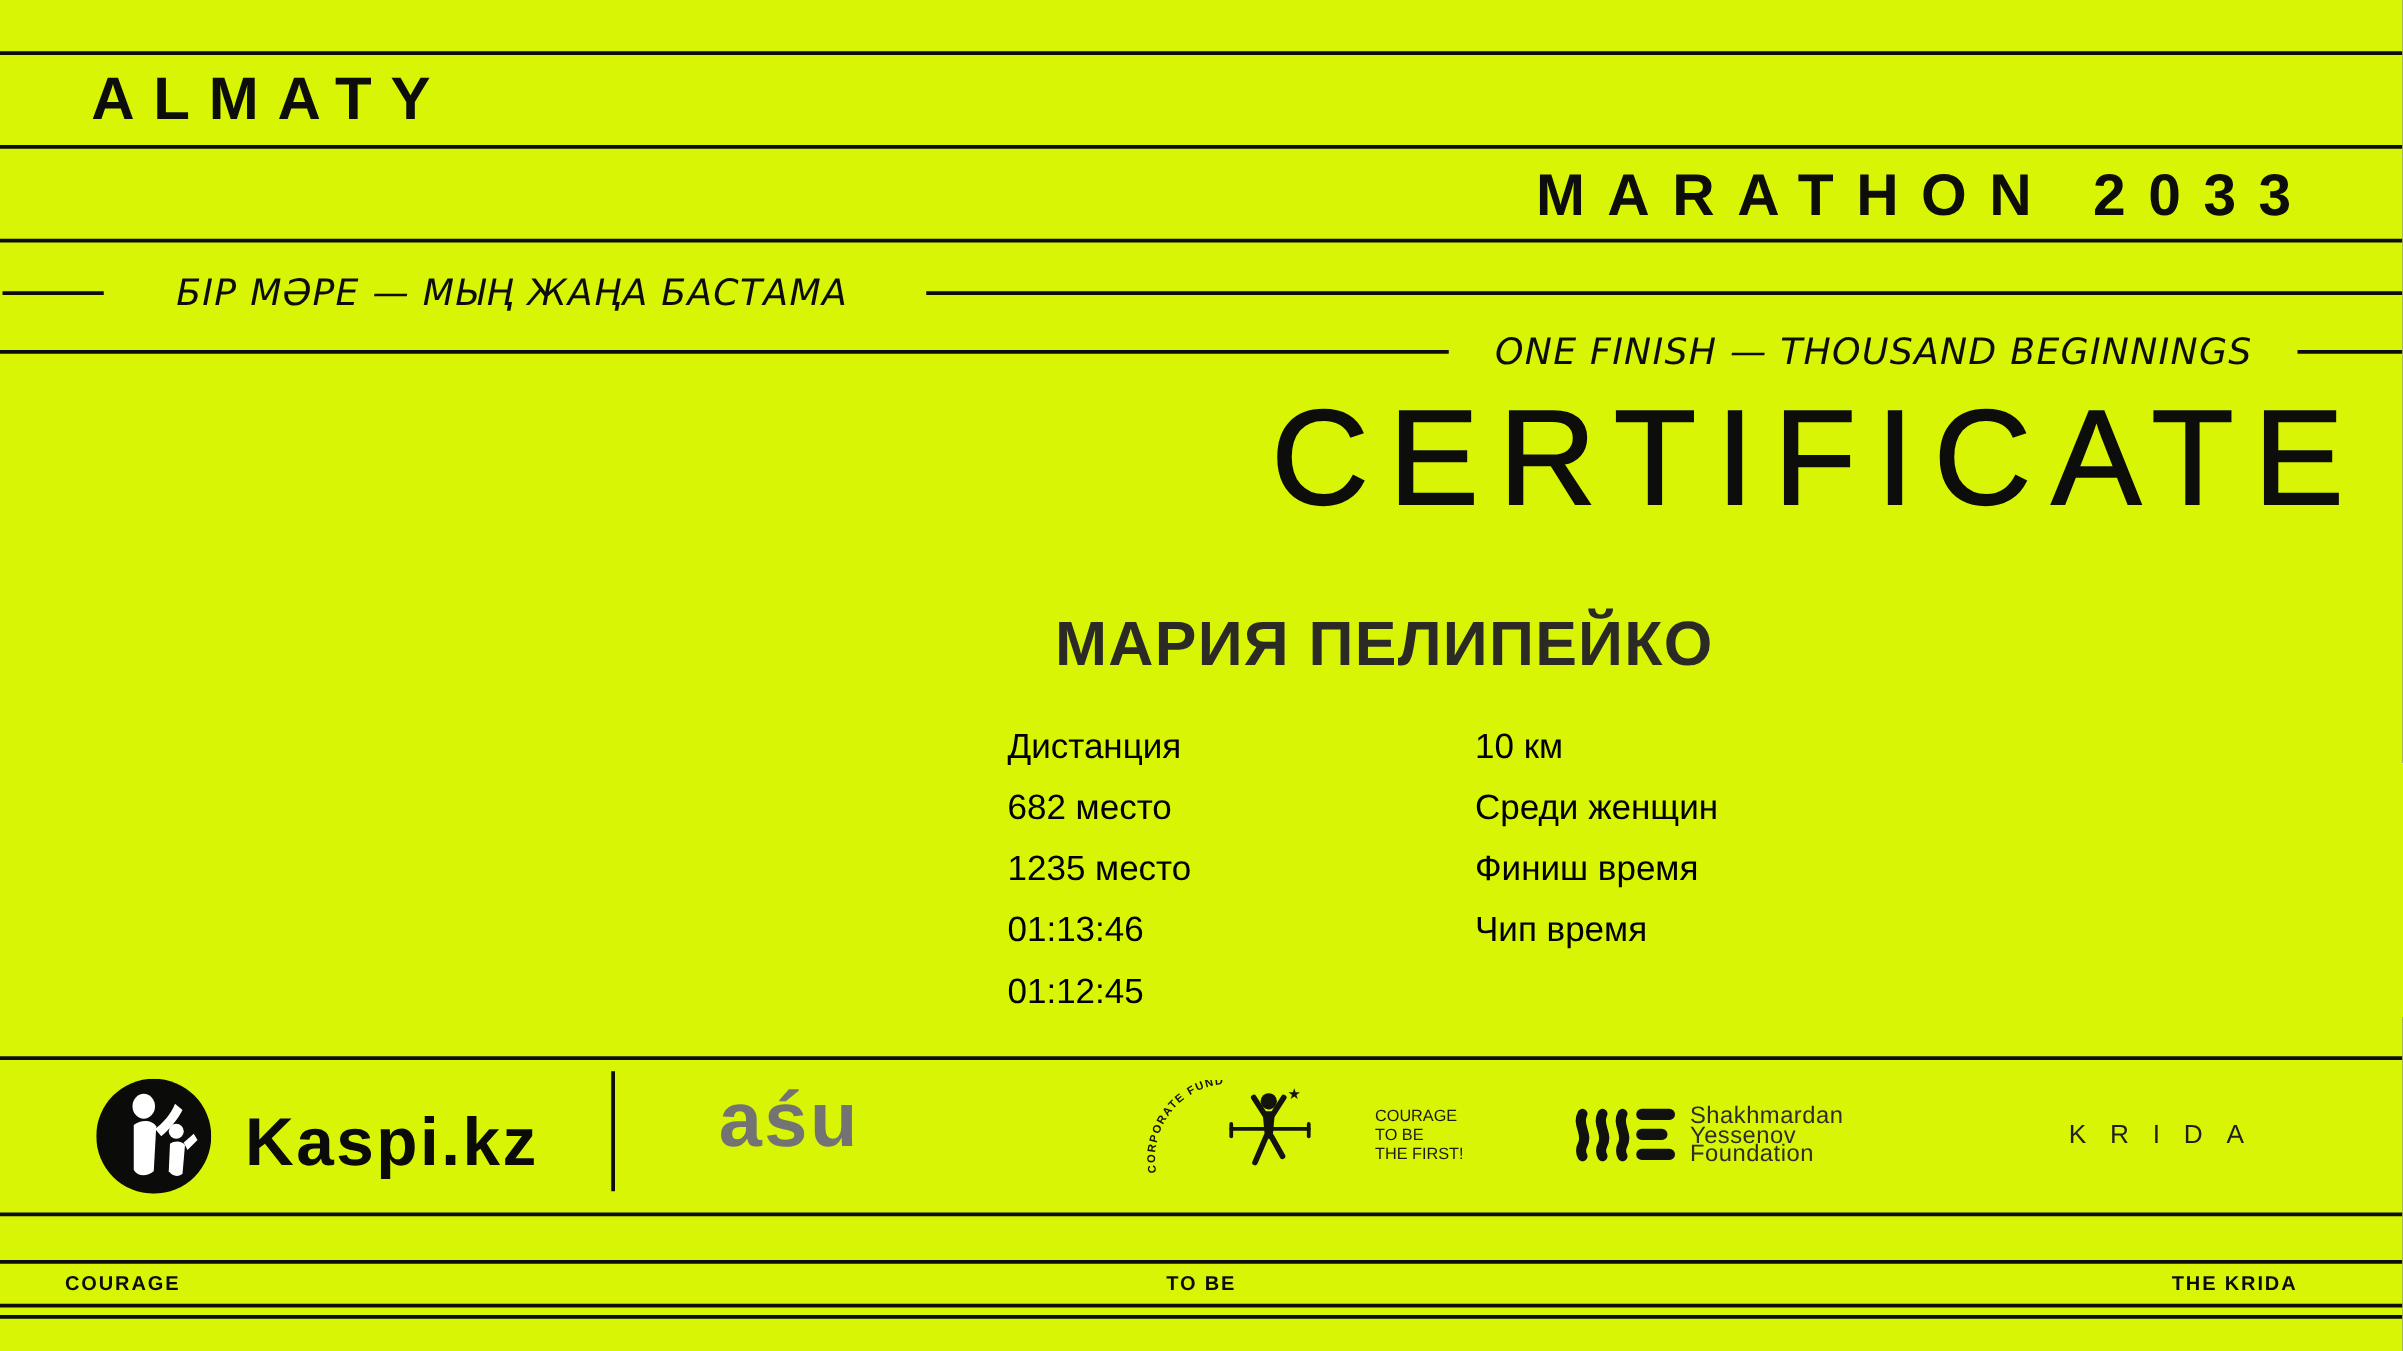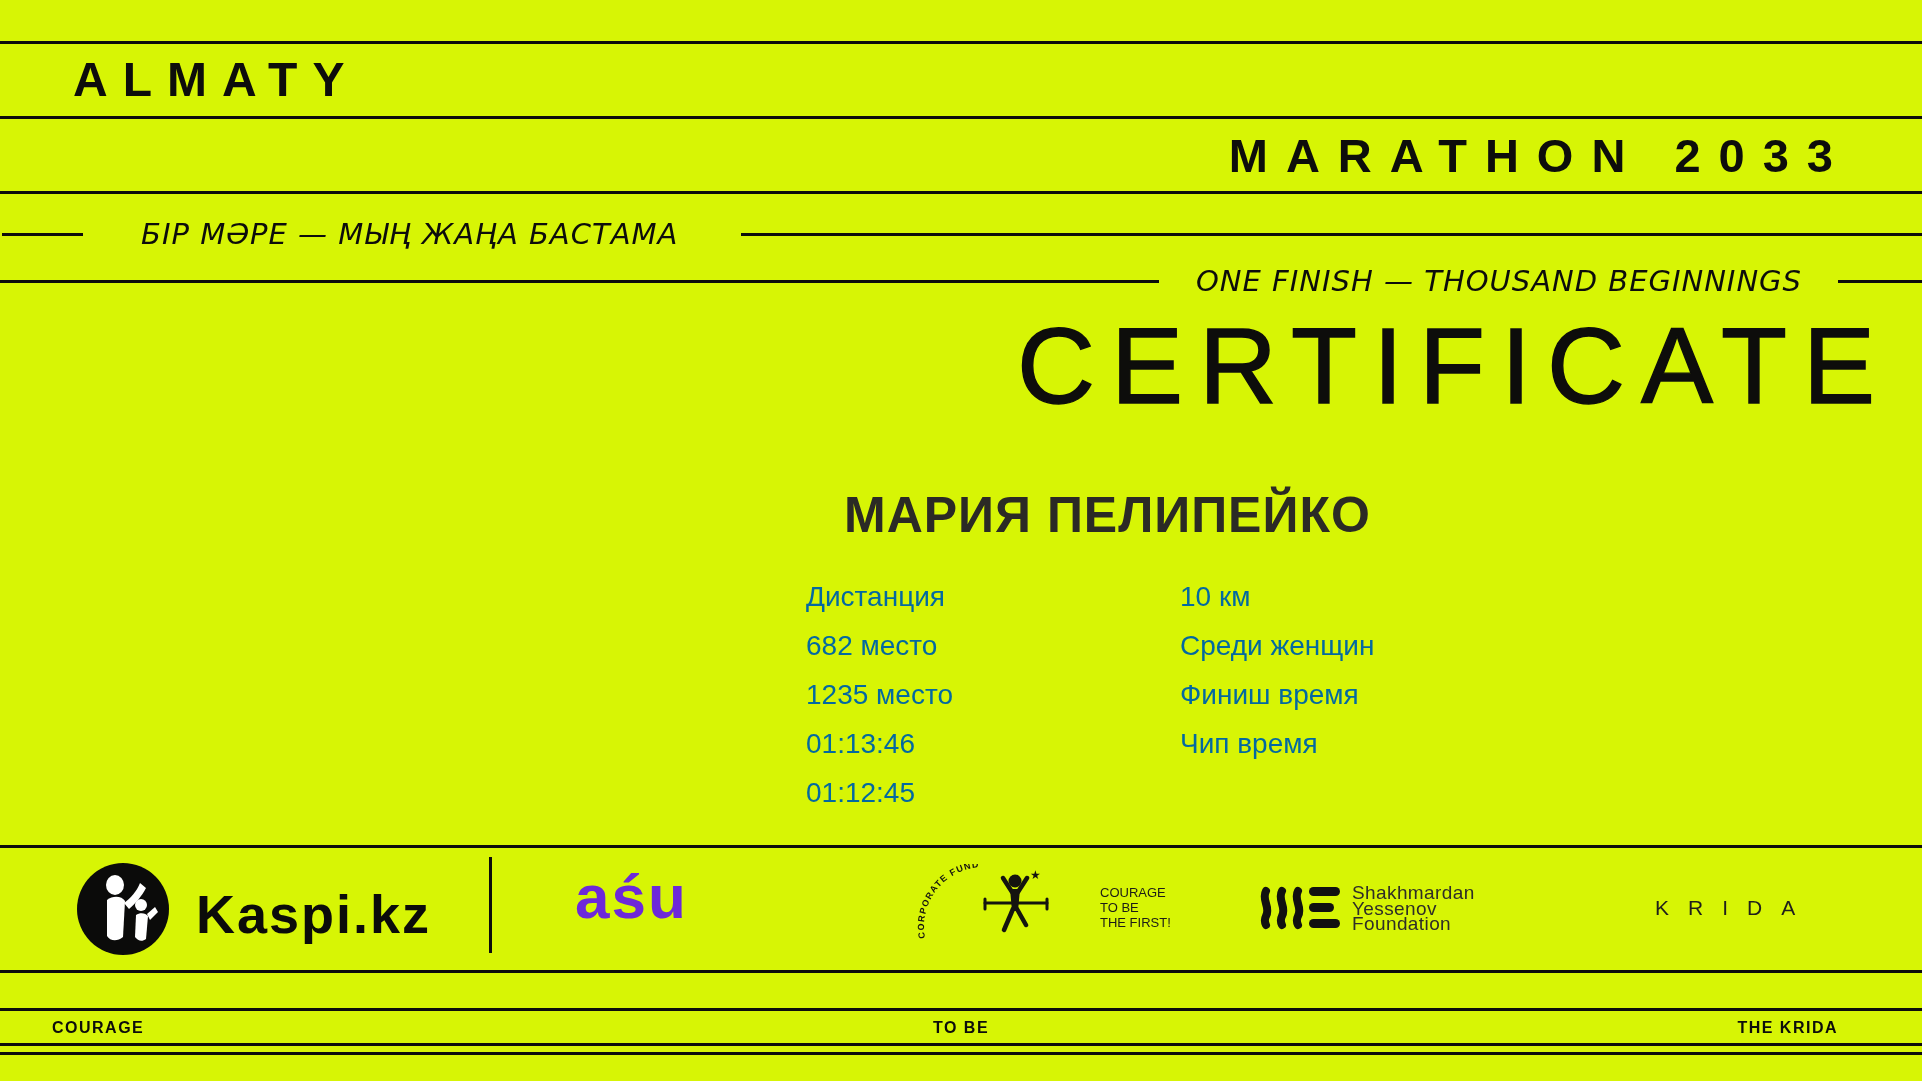--- a/index.html
+++ b/index.html
@@ -51,33 +51,33 @@
   
   .name{
     position:absolute;left:800px;top:486px;
     font-size:50px;font-weight:700;letter-spacing:1px;color:#2b2a25;
     white-space:nowrap;
     margin-left:44px;
   }
   .results{
     position:absolute;left:806px;top:572px;
     display:grid;grid-template-columns:374px auto;
-    font-size:28px;color:#0369a1;
+    font-size:28px;color:#000000;
   }
   .results .cell{line-height:49px;white-space:nowrap;}
   
   .kaspi-badge{position:absolute;left:77px;top:863px;width:92px;height:92px;}
   .kaspi-word{
     position:absolute;left:196px;top:883px;
     font-size:54px;font-weight:700;letter-spacing:2px;color:#0b0b0a;white-space:nowrap;
   }
   .v-divider{position:absolute;left:489px;top:857px;width:3px;height:96px;background:var(--ink);}
   .asu-word{
     position:absolute;left:575px;top:866px;
-    font-size:62px;font-weight:600;letter-spacing:2px;line-height:62px;color:#6d28d9;white-space:nowrap;
+    font-size:62px;font-weight:600;letter-spacing:2px;line-height:62px;color:#737373;white-space:nowrap;
   }
   .courage-logo{position:absolute;left:915px;top:864px;width:310px;height:80px;}
   .yessenov-mark{position:absolute;left:1256px;top:886px;width:86px;height:44px;}
   .yessenov-text{
     position:absolute;left:1352px;top:885px;
     font-size:19px;line-height:15.5px;font-weight:500;letter-spacing:0.4px;color:#2e2d28;
   }
   .krida-word{
     position:absolute;left:1655px;top:896px;
     font-size:21px;font-weight:400;letter-spacing:19px;color:#1f1f1c;white-space:nowrap;

